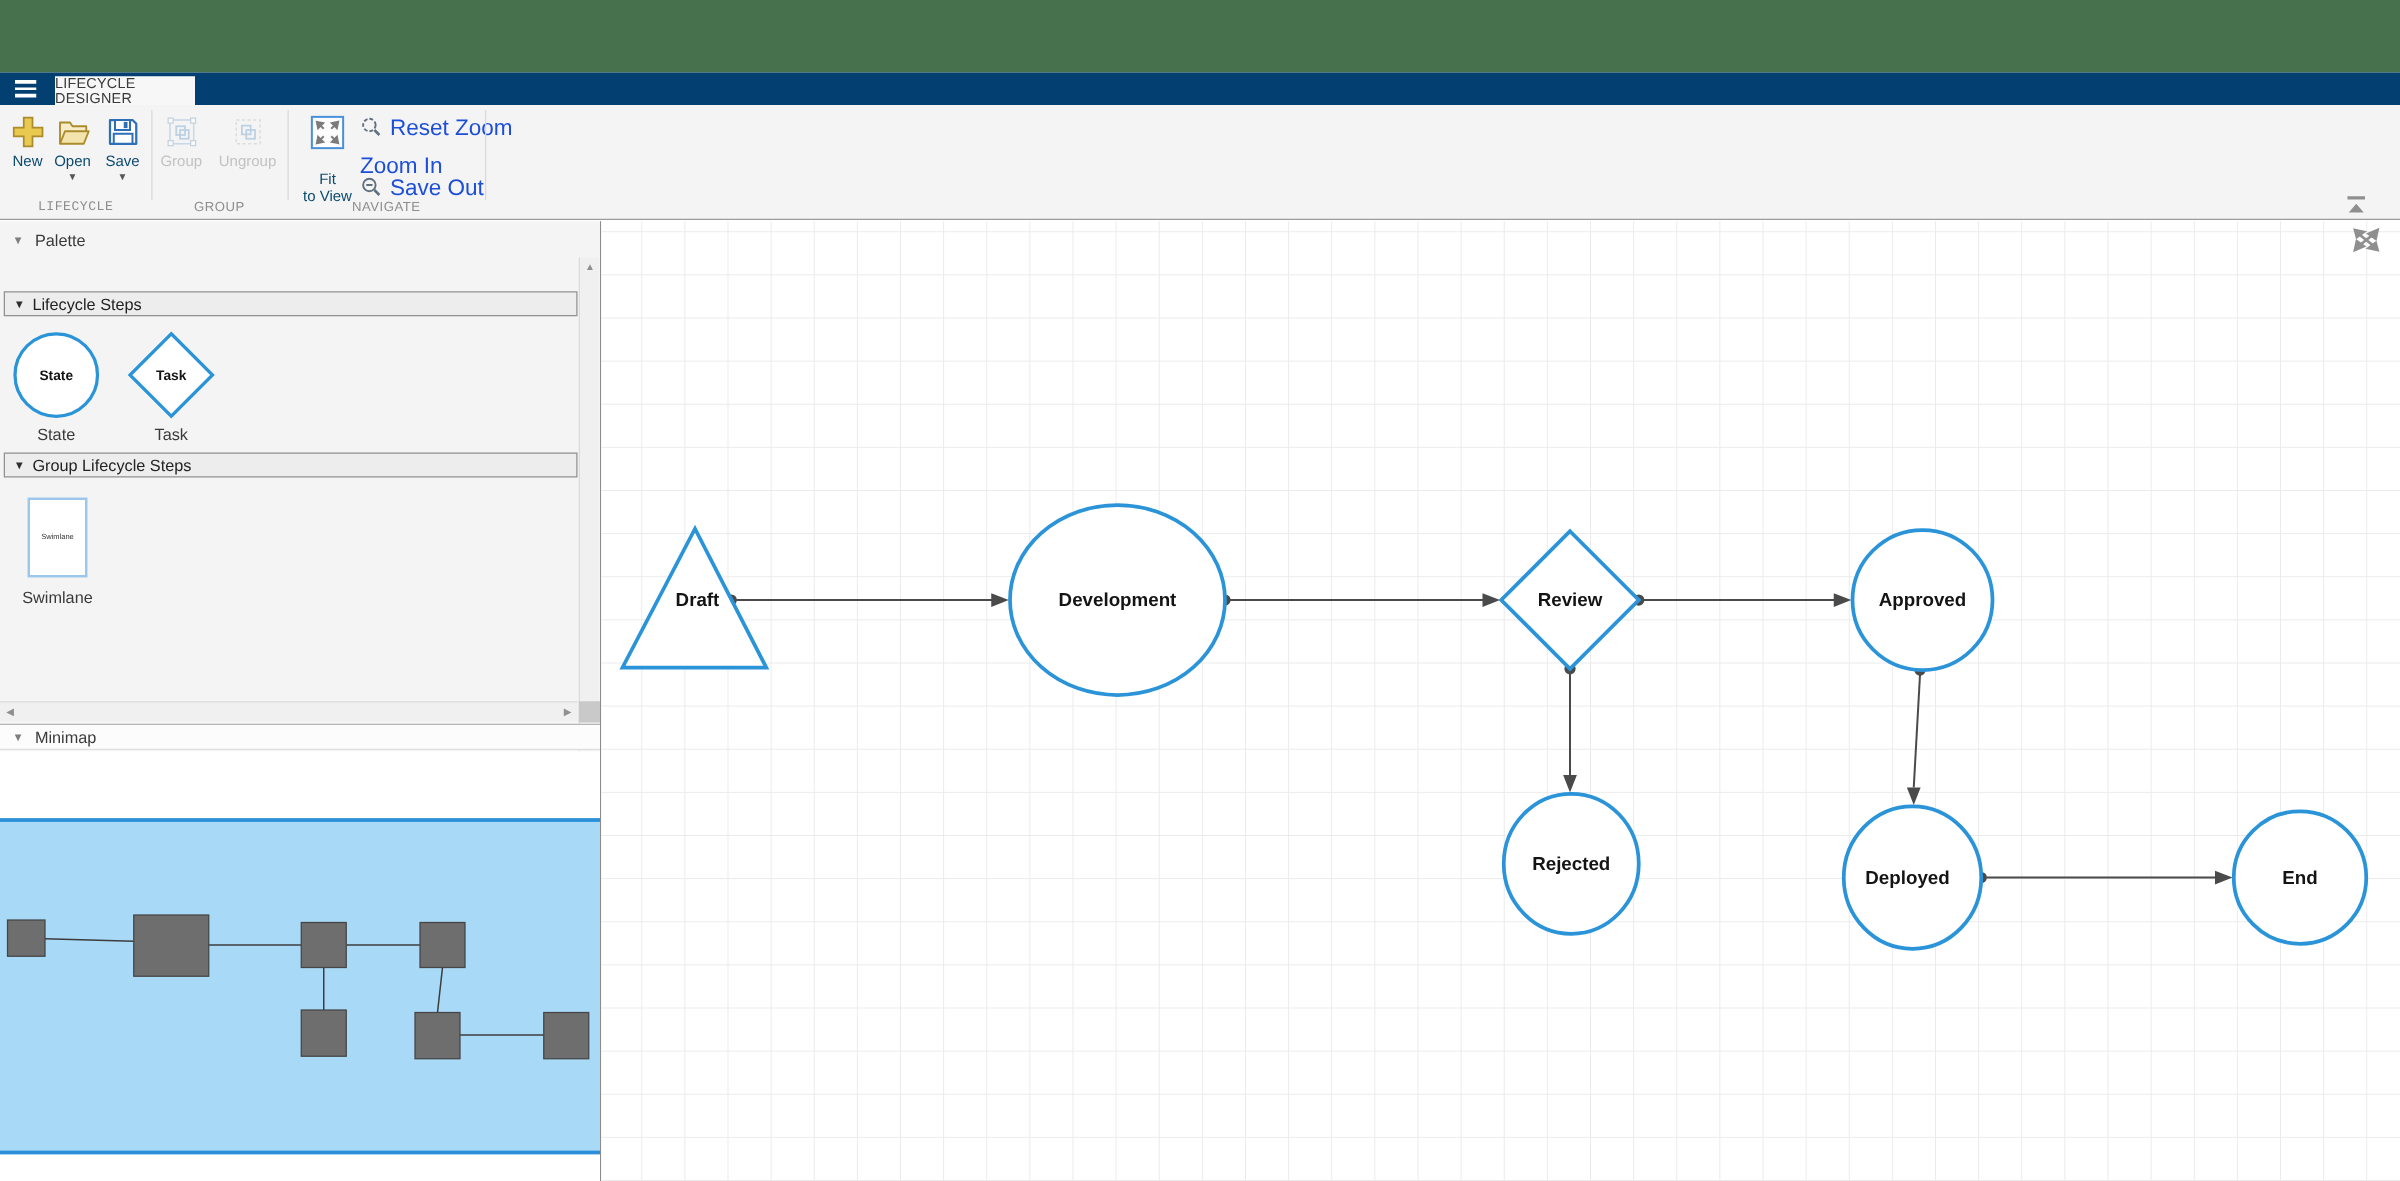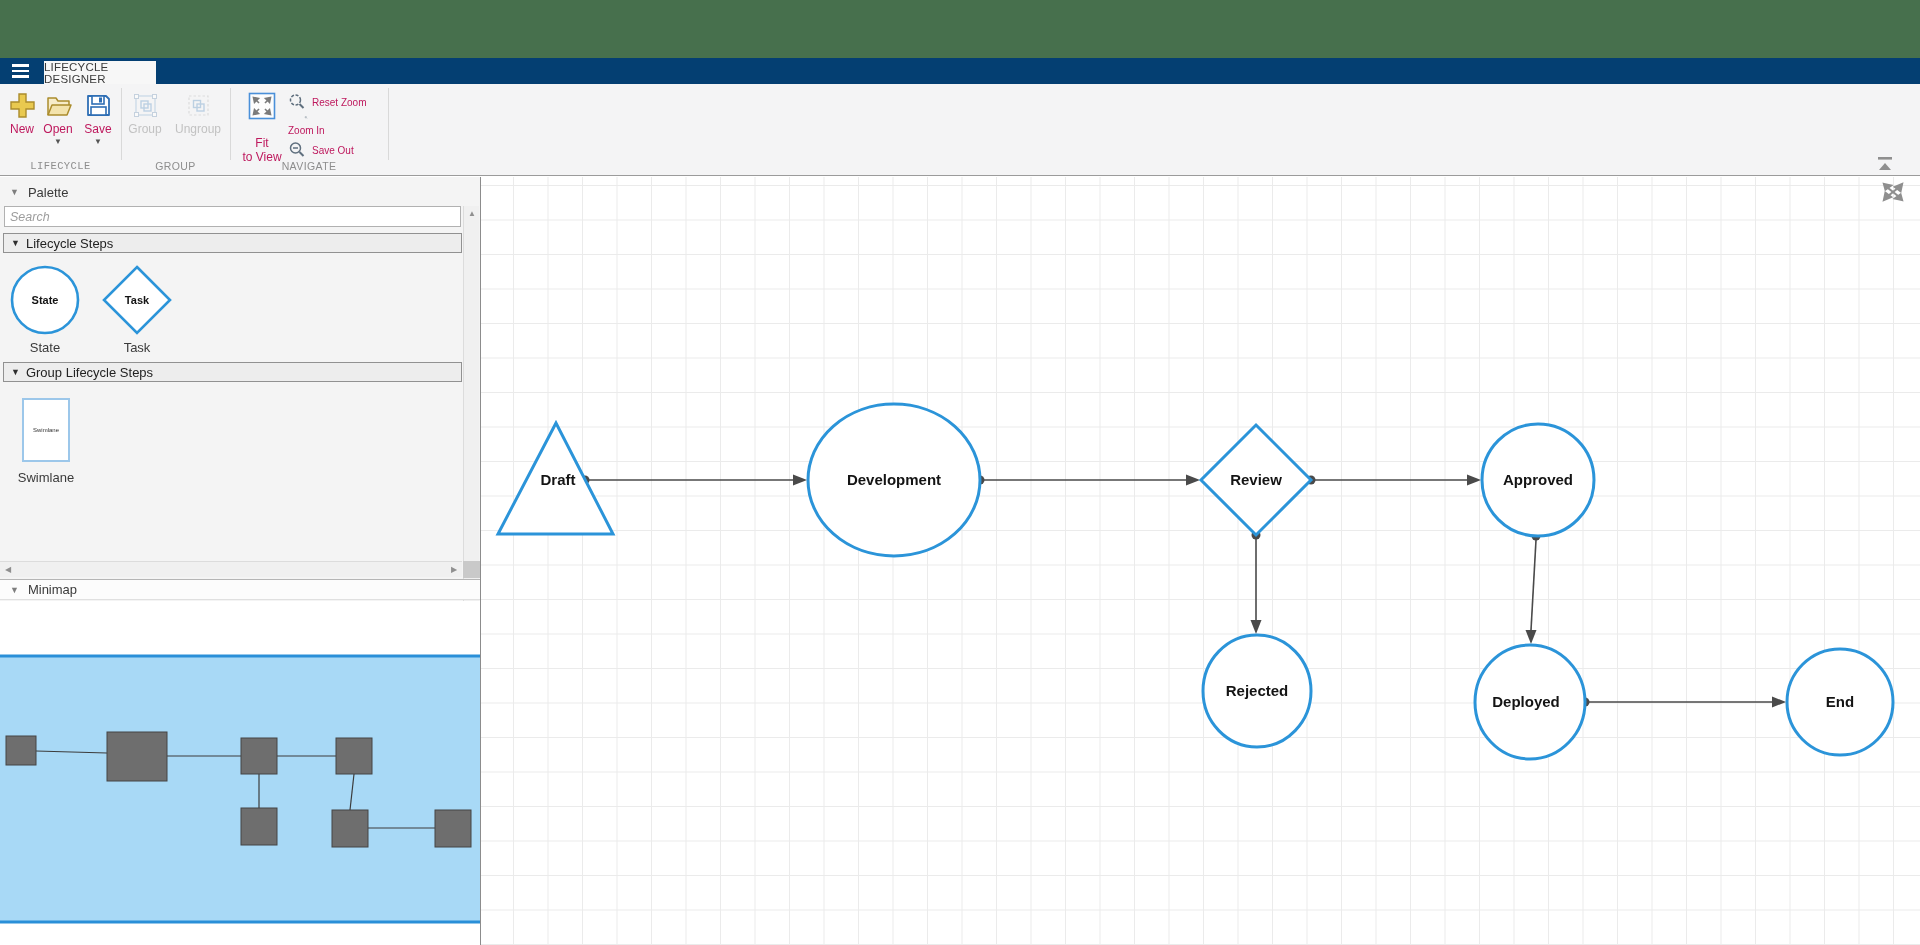--- a/index.html
+++ b/index.html
@@ -14,25 +14,25 @@
   .hamburger { left:0; top:58px; width:40px; height:26px; display:flex; flex-direction:column; justify-content:center; align-items:center; gap:3px; cursor:pointer; }
   .hamburger span { display:block; width:17px; height:2.4px; background:#fff; }
   .active-tab { left:44px; top:61px; width:112px; height:23px; background:#f7f7f7; display:flex; align-items:center; justify-content:center;
     font-size:11.5px; color:#3b3b3b; letter-spacing:.2px; }
 
   
   .toolbar { left:0; top:84px; width:1920px; height:92px; background:#f4f4f5; border-bottom:1px solid #9b9b9b; }
   .tb-sep { position:absolute; top:4px; width:1px; height:72px; background:#d9d9d9; }
   .tb-group-label { position:absolute; top:76px; height:14px; font-size:10.5px; color:#8d8d8d; text-align:center; letter-spacing:.4px; }
   .tb-btn { position:absolute; top:8px; display:flex; flex-direction:column; align-items:center; cursor:pointer; }
-  .tb-btn .lbl { font-size:12px; color:#be185d; margin-top:3px; line-height:14px; }
+  .tb-btn .lbl { font-size:12px; color:#0c4a6e; margin-top:3px; line-height:14px; }
   .tb-btn.disabled .lbl { color:#c2c2c2; }
   .tb-btn .caret { font-size:8px; color:#555; line-height:8px; margin-top:2px; }
   .tb-row { position:absolute; display:flex; align-items:center; gap:6px; cursor:pointer; height:20px; }
-  .tb-row .lbl { font-size:10px; color:#be185d; }
+  .tb-row .lbl { font-size:18px; color:#1d4ed8; }
 
   
   .palette-panel { left:0; top:177px; width:481px; height:768px; background:#f4f4f4; border-right:1px solid #8c8c8c; }
   .pane-header { position:absolute; left:0; width:480px; height:22px; display:flex; align-items:center; background:#f4f4f4; cursor:pointer; }
   .pane-header .tri { color:#7e7e7e; font-size:9px; margin:0 9px 0 10px; }
   .pane-header .t { font-size:13px; color:#3a3a3a; }
   .search-box { position:absolute; left:4px; top:29px; width:457px; height:21px; border:1px solid #b1b1b1; background:#fff;
     font-style:italic; font-size:12.5px; color:#444; padding:0 5px; outline:none; font-family:"Liberation Sans",sans-serif; }
   .search-box::placeholder { color:#9d9d9d; }
   .section-header { position:absolute; left:3px; width:459px; height:20px; border:1px solid #919191; background:#ededed;
@@ -174,21 +174,20 @@
     </svg>
   </div>
 
   <div class="abs palette-panel">
 
     <div class="pane-header" style="top:4px;">
       <span class="tri">▼</span>
       <span class="t">Palette</span>
     </div>
 
-    <input class="search-box" type="text" placeholder="Search" style="">
 
     <div class="section-header" style="top:56px;">
       <span class="tri">▼</span>
       <span class="t">Lifecycle Steps</span>
     </div>
 
     <svg class="abs" style="left:8px; top:86px;" width="74" height="74" viewBox="0 0 74 74">
       <circle cx="37" cy="37" r="33" fill="#ffffff" stroke="#2b94d9" stroke-width="2.6"></circle>
       <text class="pal-label" x="37" y="41" text-anchor="middle">State</text>
     </svg>

